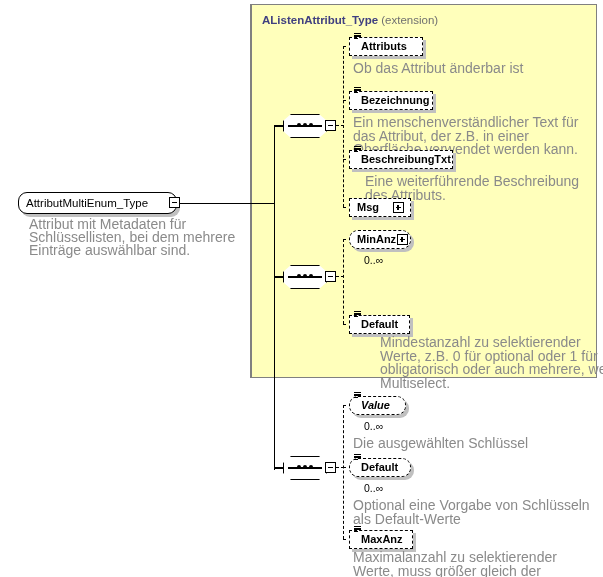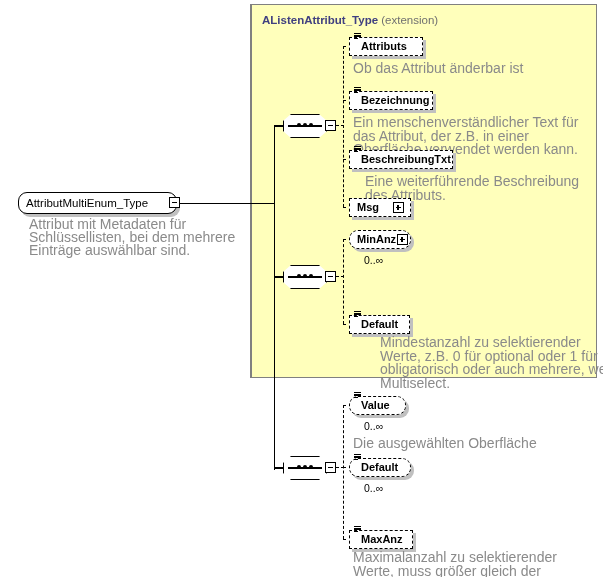--- a/index.html
+++ b/index.html
@@ -326,33 +326,34 @@
 
   <div class="dash-v" style="left:331px; top:405px; height:134px;"></div>
 
   <div class="dash-h" style="left:331px; top:405px; width:9px;"></div>
   <div class="node rounded" style="left:337px; top:396px; width:57px;"></div>
   <div class="attr-glyph" style="left:342px; top:392px;">
       <i></i>
       <i></i>
       <i></i>
     </div>
-  <div class="node-label" style="left:349px; top:399px;">Value</div>
+  <div class="node-label" style="left:349px; top:399px;font-style:italic;">Value</div>
   <div class="card" style="left:352px; top:420px;">0..∞</div>
-  <div class="desc" style="left:341px; top:437px; width:240px;">Die ausgewählten Oberfläche</div>
+  <div class="desc" style="left:341px; top:437px; width:240px;">Die ausgewählten Schlüssel</div>
 
   <div class="dash-h" style="left:331px; top:467px; width:9px;"></div>
   <div class="node rounded" style="left:337px; top:458px; width:62px;"></div>
   <div class="attr-glyph" style="left:342px; top:454px;">
       <i></i>
       <i></i>
       <i></i>
     </div>
   <div class="node-label" style="left:349px; top:461px;">Default</div>
   <div class="card" style="left:352px; top:482px;">0..∞</div>
+  <div class="desc" style="left:341px; top:499px; width:245px;">Optional eine Vorgabe von Schlüsseln als Default-Werte</div>
 
   <div class="dash-h" style="left:331px; top:539px; width:9px;"></div>
   <div class="node" style="left:337px; top:530px; width:64px;"></div>
   <div class="attr-glyph" style="left:342px; top:526px;">
       <i></i>
       <i></i>
       <i></i>
     </div>
   <div class="node-label" style="left:349px; top:533px;">MaxAnz</div>
   <div class="desc" style="left:341px; top:551px; width:240px;">Maximalanzahl zu selektierender Werte, muss größer gleich der Mindestanzahl sein.</div>

